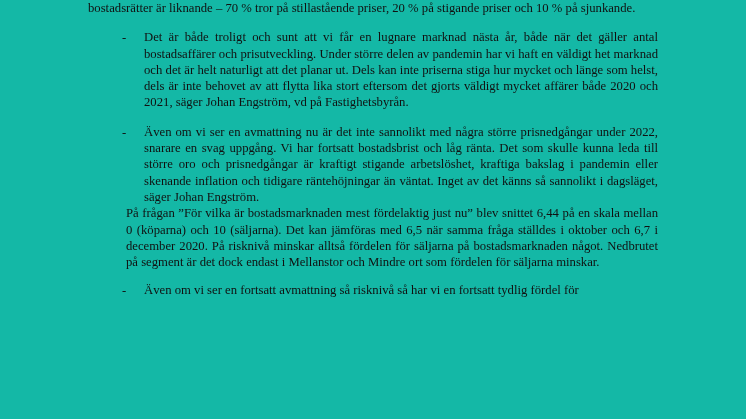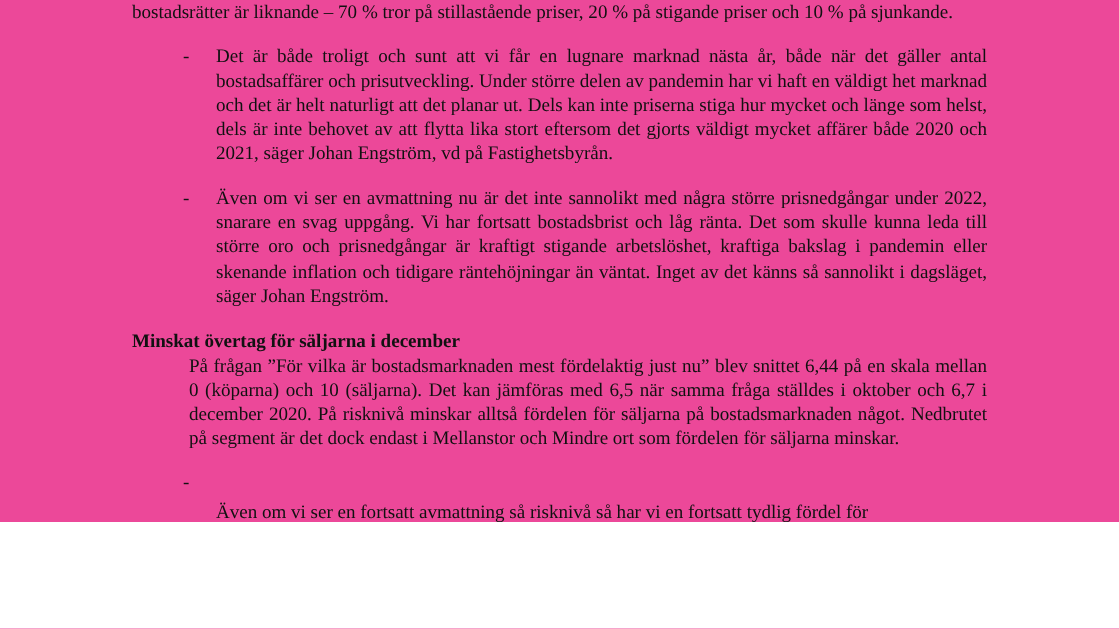--- a/index.html
+++ b/index.html
@@ -10,22 +10,22 @@
     width: 746px;
     height: 419px;
     background: #ffffff;
     font-family: "Liberation Serif", serif;
     color: #111111;
     overflow: hidden;
   }
   .page {
     position: relative;
     width: 746px;
-    height: 348px;
-    background: #ec4899;
+    height: 419px;
+    background: #14b8a6;
     box-sizing: border-box;
     padding: 0 88px 0 88px;
   }
   .para {
     font-size: 12.7px;
     line-height: 16.3px;
     text-align: justify;
     margin: 0;
   }
   .para-top {
@@ -63,41 +63,39 @@
     line-height: 16.3px;
     text-align: justify;
     margin-left: 38px;
   }
   .clipped {
     overflow: hidden;
   }
   .fade-last {
     height: 17px;
     overflow: hidden;
-    margin-top: 20px;
   }
 </style>
 </head>
 <body>
 
 <div class="page">
 
   <p class="para para-top">bostadsrätter är liknande – 70 % tror på stillastående priser, 20 % på stigande priser och 10 % på sjunkande.</p>
 
   <div class="bullet-block">
     <div class="dash">-</div>
     <div class="bullet-text">Det är både troligt och sunt att vi får en lugnare marknad nästa år, både när det gäller antal bostadsaffärer och prisutveckling. Under större delen av pandemin har vi haft en väldigt het marknad och det är helt naturligt att det planar ut. Dels kan inte priserna stiga hur mycket och länge som helst, dels är inte behovet av att flytta lika stort eftersom det gjorts väldigt mycket affärer både 2020 och 2021, säger Johan Engström, vd på Fastighetsbyrån.</div>
   </div>
 
   <div class="bullet-block">
     <div class="dash">-</div>
     <div class="bullet-text">Även om vi ser en avmattning nu är det inte sannolikt med några större prisnedgångar under 2022, snarare en svag uppgång. Vi har fortsatt bostadsbrist och låg ränta. Det som skulle kunna leda till större oro och prisnedgångar är kraftigt stigande arbetslöshet, kraftiga bakslag i pandemin eller skenande inflation och tidigare räntehöjningar än väntat. Inget av det känns så sannolikt i dagsläget, säger Johan Engström.</div>
   </div>
 
-  <div class="section-heading">Minskat övertag för säljarna i december</div>
 
   <div class="body-after-heading">På frågan ”För vilka är bostadsmarknaden mest fördelaktig just nu” blev snittet 6,44 på en skala mellan 0 (köparna) och 10 (säljarna). Det kan jämföras med 6,5 när samma fråga ställdes i oktober och 6,7 i december 2020. På risknivå minskar alltså fördelen för säljarna på bostadsmarknaden något. Nedbrutet på segment är det dock endast i Mellanstor och Mindre ort som fördelen för säljarna minskar.</div>
 
   <div class="bullet-block tight clipped">
     <div class="dash">-</div>
     <div class="bullet-text fade-last">Även om vi ser en fortsatt avmattning så risknivå så har vi en fortsatt tydlig fördel för</div>
   </div>
 
 </div>
 

